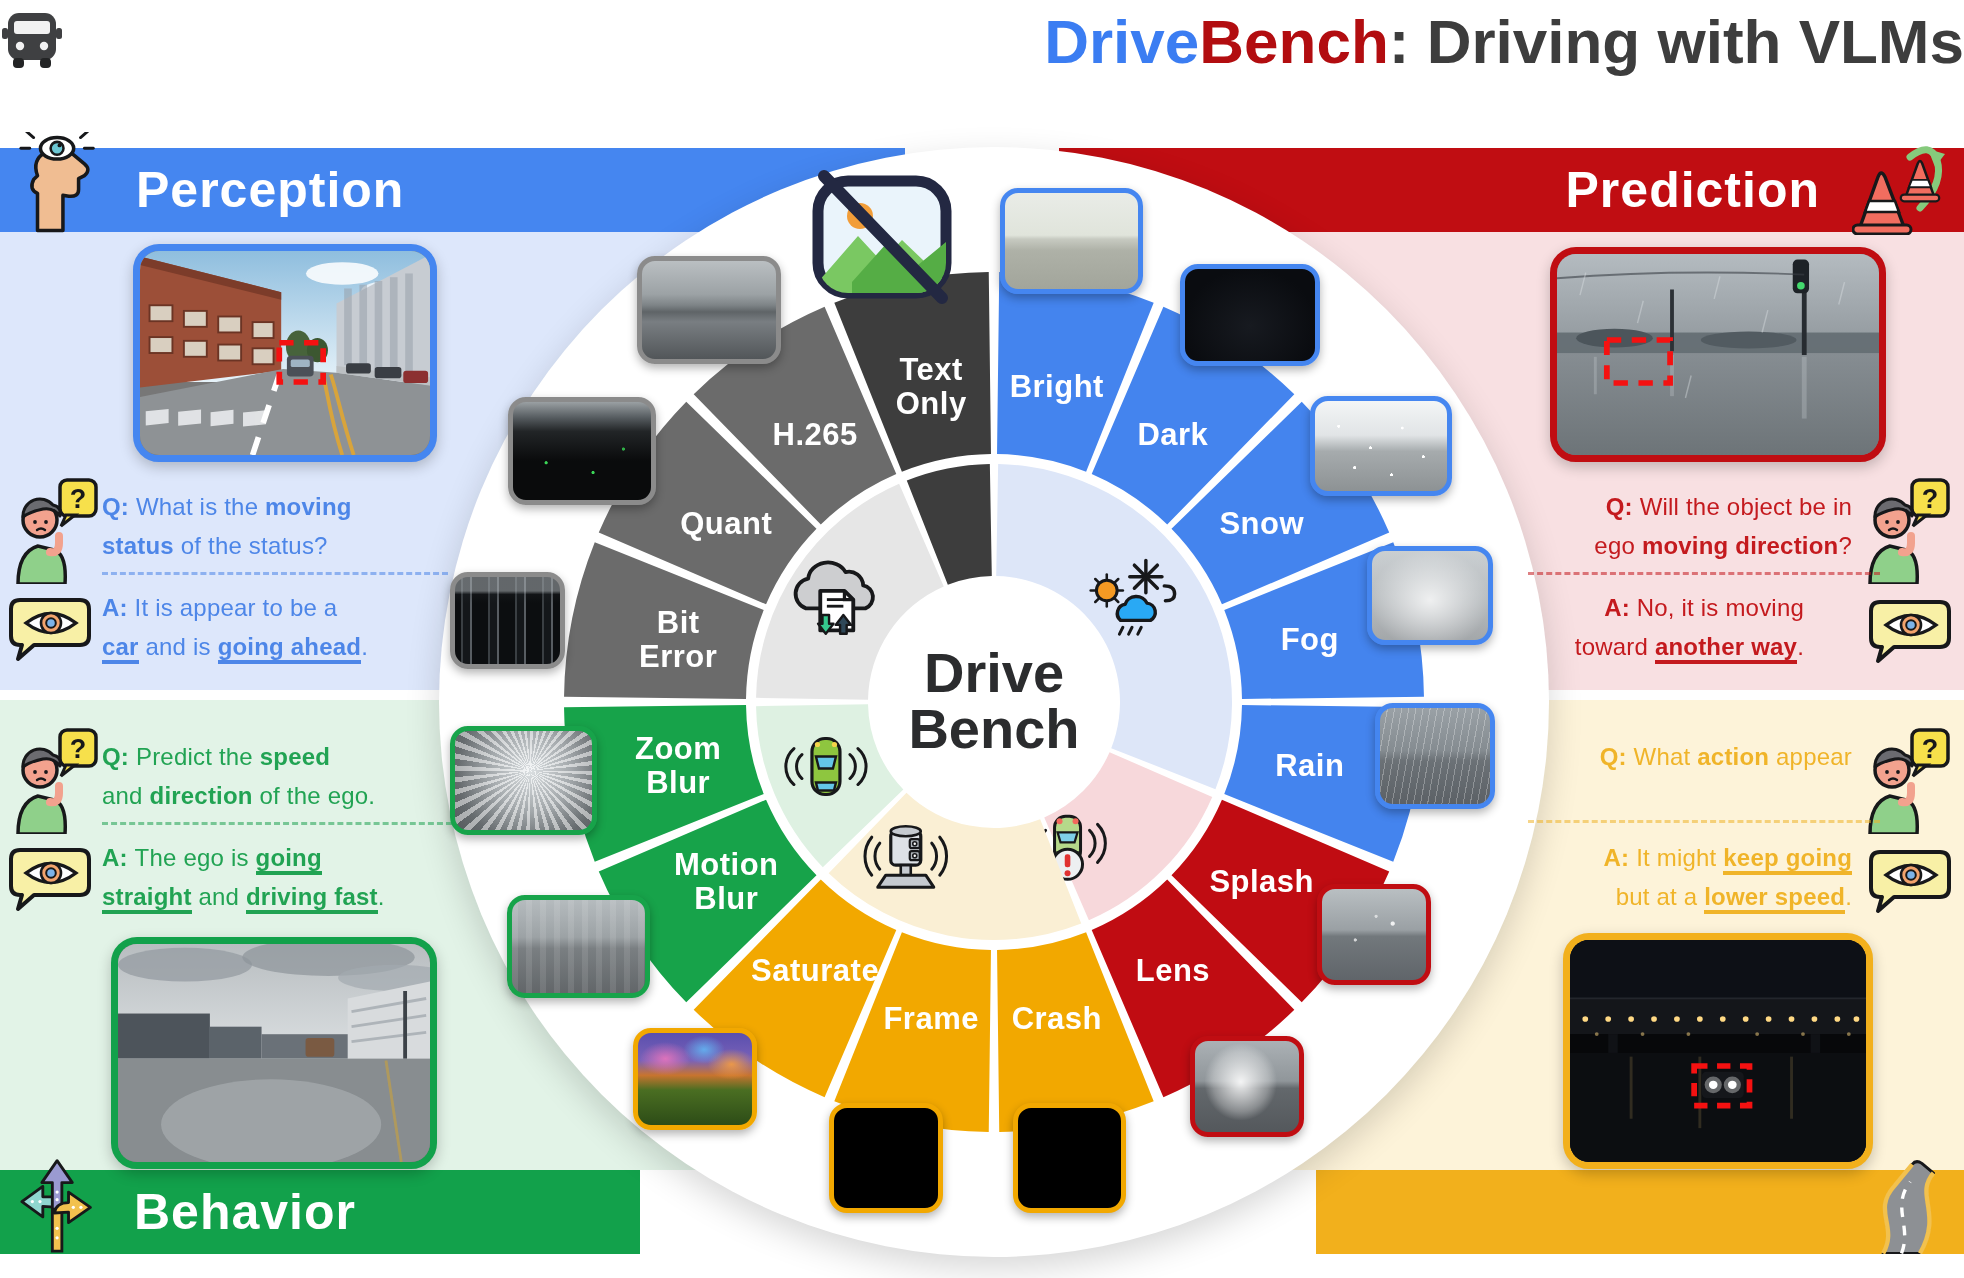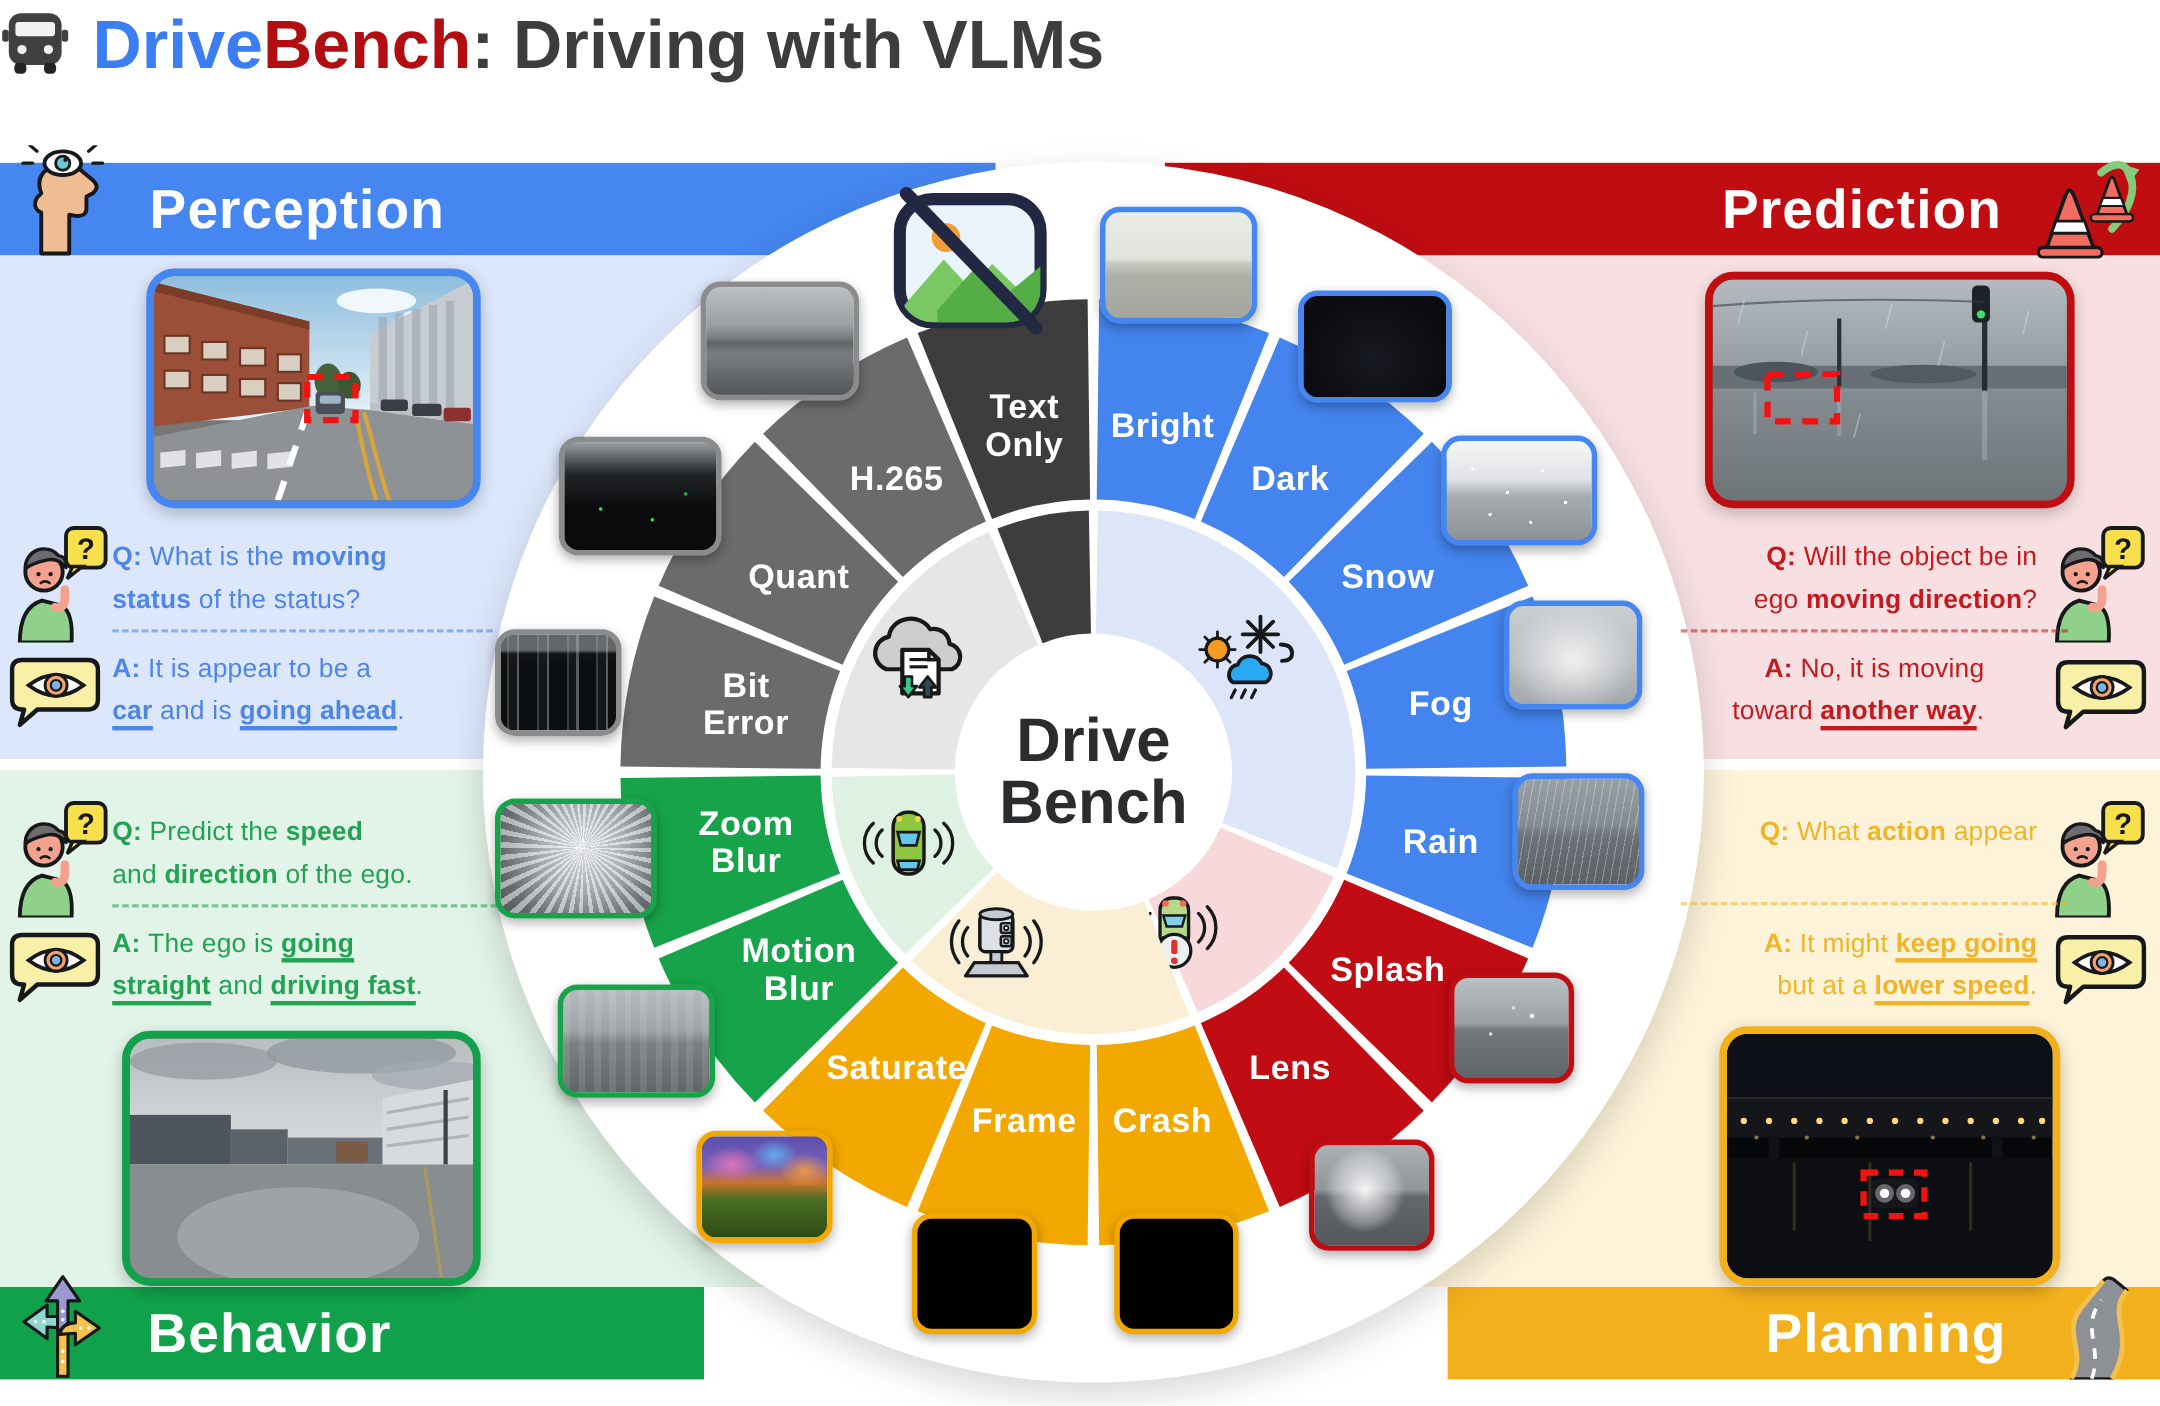--- a/index.html
+++ b/index.html
@@ -1,19 +1,19 @@
 <!DOCTYPE html>
 <html><head>
 <meta charset="utf-8">
 <style>
   html,body{margin:0;padding:0;background:#fff;}
   .canvas{position:relative;width:1964px;height:1278px;background:#fff;overflow:hidden;
           font-family:"Liberation Sans",sans-serif;}
   
-  .title{position:absolute;top:6px;left:0;right:0;display:flex;justify-content:flex-start;
+  .title{position:absolute;top:6px;left:0;right:0;display:flex;justify-content:space-between;
          align-items:center;gap:20px;z-index:6;}
   .title h1{margin:0;font-size:62px;font-weight:800;letter-spacing:0;color:#3d3d3d;}
   
   .banner{position:absolute;height:84px;display:flex;align-items:center;gap:32px;
           padding:0 16px;background:var(--banner);z-index:1;box-sizing:border-box;}
   .banner-label{color:#fff;font-size:50px;font-weight:800;letter-spacing:1px;white-space:nowrap;}
   .banner-right{justify-content:flex-end;}
   .banner-tl{left:0;top:148px;width:905px;}
   .banner-tr{left:1059px;top:148px;width:905px;}
   .banner-bl{left:0;top:1170px;width:640px;}
@@ -388,21 +388,20 @@
         <rect y="122" width="326" height="110" fill="#888d90"></rect>
         <ellipse cx="160" cy="192" rx="115" ry="48" fill="#c9ced1" opacity=".35"></ellipse>
         <path d="M296,232 L280,124" stroke="#c9a23c" stroke-width="3" opacity=".6" fill="none"></path>
       </svg>
     </div>
   </div>
 
   <div style="--banner: #f2b01c; --panel: #fdf3d9; --text: #f0b429;">
     <div class="panel panel-br"></div>
     <div class="banner banner-br banner-right">
-      <span class="banner-label">Planning</span>
       <span class="banner-icon" style="margin-top:-14px">
         <svg width="92" height="98" viewBox="0 0 95 100">
           <path d="M28,100 C44,72 16,56 40,30 L58,8 Q62,3 68,7 L80,17 C60,40 90,58 66,100 Z" fill="#8d9094" stroke="#17181a" stroke-width="3" stroke-linejoin="round"></path>
           <path d="M28,100 C44,72 16,56 40,30 L58,8" stroke="#f2c14e" stroke-width="4.5" fill="none"></path>
           <path d="M80,17 C60,40 90,58 66,100" stroke="#f2c14e" stroke-width="4.5" fill="none"></path>
           <path d="M47,100 C58,72 36,52 56,26" stroke="#fff" stroke-width="3.5" stroke-dasharray="10 9" fill="none"></path>
         </svg>
       </span>
     </div>
     <span class="qicon" style="left:1862px;top:728px">

